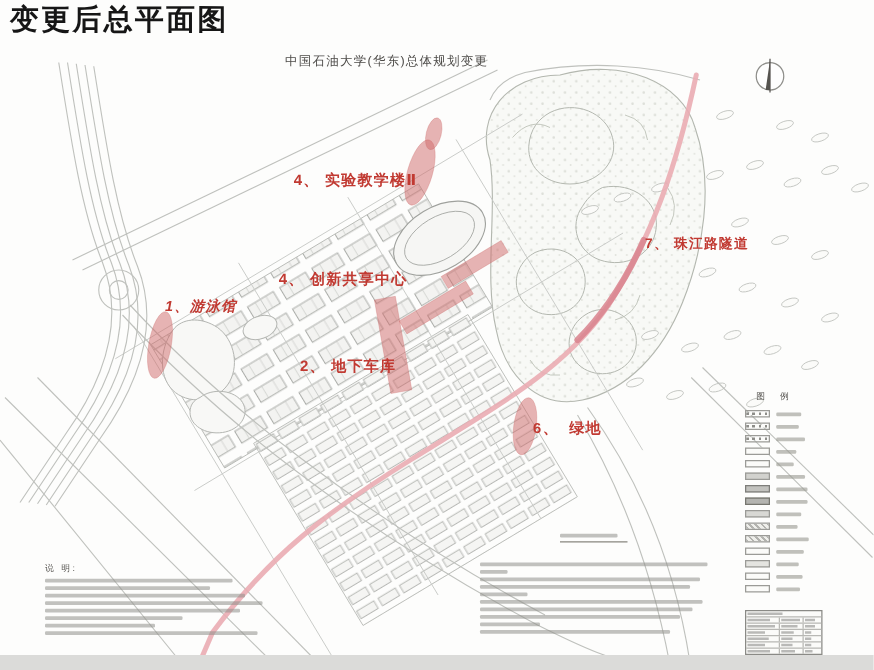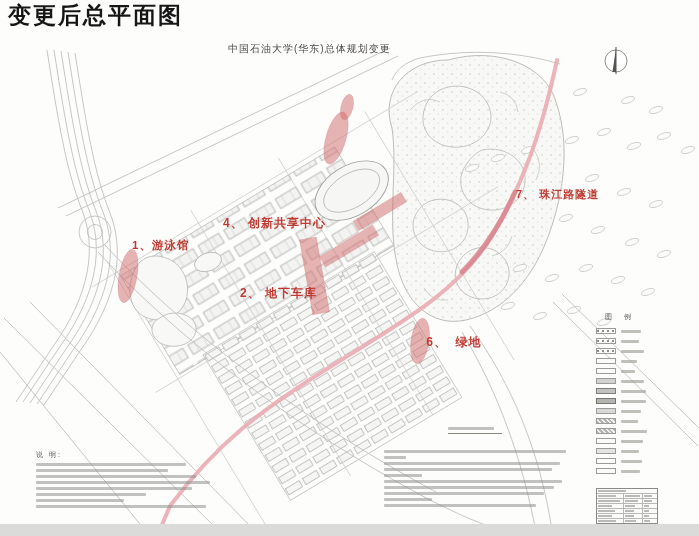--- a/index.html
+++ b/index.html
@@ -187,23 +187,24 @@
         <ellipse cx="336" cy="138" rx="10" ry="27" transform="rotate(16 336 138)"></ellipse>
         <ellipse cx="347" cy="107" rx="6" ry="13" transform="rotate(14 347 107)"></ellipse>
       </g>
       <ellipse cx="420" cy="341" rx="9" ry="23" transform="rotate(8 420 341)"></ellipse>
     </g>
   </svg>
 
   <div class="title">变更后总平面图</div>
   <div class="subtitle">中国石油大学(华东)总体规划变更</div>
 
-  <div class="red-label" style="left:132px;top:238px;font-size:11.5px;">1、游泳馆</div>
+  <div class="red-label" style="left:132px;top:238px;font-size:11.5px;font-style:italic;">1、游泳馆</div>
   <div class="red-label" style="left:240px;top:285px;">2、 地下车库</div>
   <div class="red-label" style="left:223px;top:215px;">4、 创新共享中心</div>
+  <div class="red-label" style="left:235px;top:136px;">4、 实验教学楼Ⅱ</div>
   <div class="red-label" style="left:516px;top:187px;font-size:11px;">7、 珠江路隧道</div>
   <div class="red-label" style="left:426px;top:334px;font-family:Liberation Mono, monospace;">6、 绿地</div>
 
   <svg class="north" width="30" height="36">
     <circle cx="15" cy="19" r="11" fill="rgba(255,255,255,0.6)" stroke="#8f8f8b" stroke-width="1"></circle>
     <line x1="15" y1="5" x2="15" y2="32" stroke="#55534f" stroke-width="1"></line>
     <polygon points="15,6 11.5,30 15,30" fill="#55534f"></polygon>
   </svg>
 
   <div class="lg">

